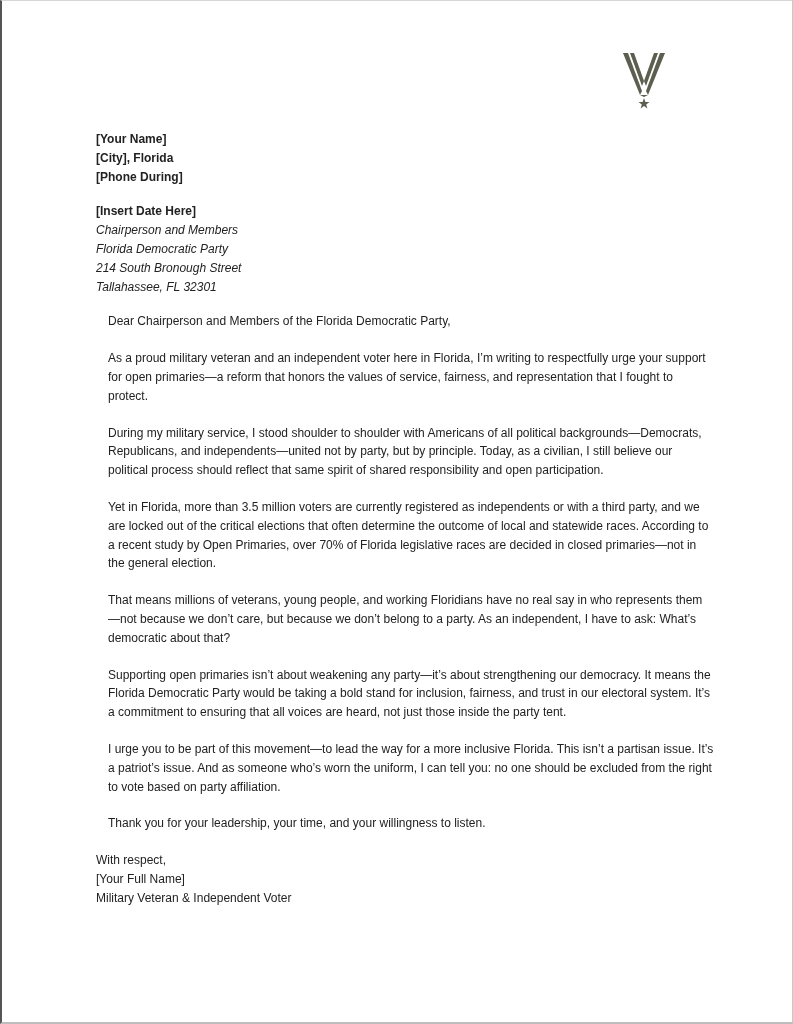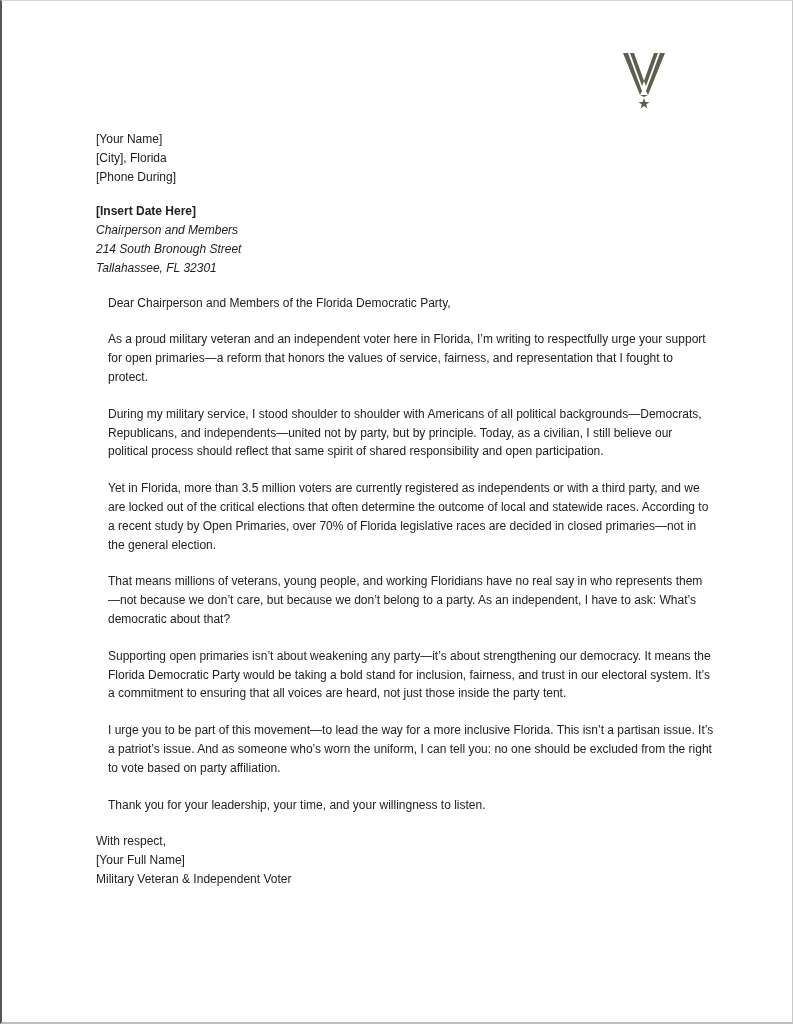--- a/index.html
+++ b/index.html
@@ -24,21 +24,21 @@
       left: 621px; top: 52px;
       width: 42px; height: 56px;
     }
     .content {
       position: absolute;
       left: 94px; top: 129px;
       width: 630px;
       font-size: 12px;
       line-height: 18.8px;
     }
-    .sender .line { font-weight: normal; display: block; }
+    .sender .line { font-weight: bold; display: block; }
     .date { font-weight: bold; display: block; margin-top: 16px; }
     .recipient { font-style: italic; }
     .recipient .line { display: block; }
     p { margin: 12px; }
     .salutation { margin-top: 16px; }
     .para { margin-top: 18px; }
     .closing { margin-top: 18px; }
     .closing .line { display: block; }
   </style>
 </head>
@@ -65,20 +65,21 @@
     <div class="sender">
       <span class="line">[Your Name]</span>
       <span class="line">[City], Florida</span>
       <span class="line">[Phone During]</span>
     </div>
 
     <span class="date">[Insert Date Here]</span>
 
     <div class="recipient">
       <span class="line">Chairperson and Members</span>
+      <span class="line">Florida Democratic Party</span>
       <span class="line">214 South Bronough Street</span>
       <span class="line">Tallahassee, FL 32301</span>
     </div>
 
     <p class="salutation">Dear Chairperson and Members of the Florida Democratic Party,</p>
 
     <p class="para">As a proud military veteran and an independent voter here in Florida, I’m writing to respectfully urge your support for open primaries—a reform that honors the values of service, fairness, and representation that I fought to protect.</p>
     <p class="para">During my military service, I stood shoulder to shoulder with Americans of all political backgrounds—Democrats, Republicans, and independents—united not by party, but by principle. Today, as a civilian, I still believe our political process should reflect that same spirit of shared responsibility and open participation.</p>
     <p class="para">Yet in Florida, more than 3.5 million voters are currently registered as independents or with a third party, and we are locked out of the critical elections that often determine the outcome of local and statewide races. According to a recent study by Open Primaries, over 70% of Florida legislative races are decided in closed primaries—not in the general election.</p>
     <p class="para">That means millions of veterans, young people, and working Floridians have no real say in who represents them—not because we don’t care, but because we don’t belong to a party. As an independent, I have to ask: What’s democratic about that?</p>

